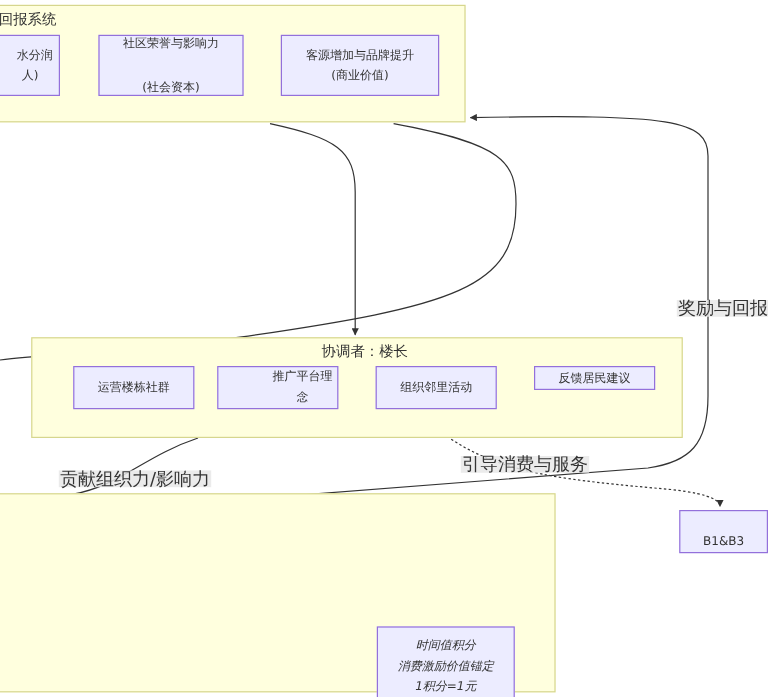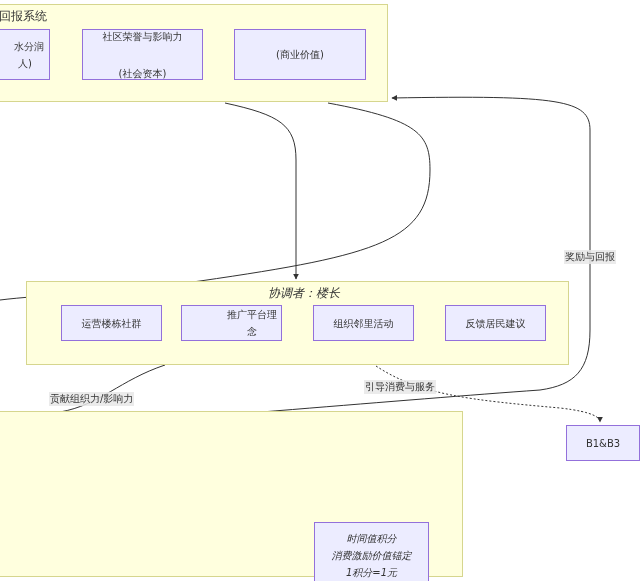--- a/index.html
+++ b/index.html
@@ -3,21 +3,21 @@
   <meta charset="utf-8">
   <style>
     html, body { margin: 0; padding: 0; background: #ffffff; }
     body { width: 640px; height: 581px; position: relative; overflow: hidden;
            font-family: "DejaVu Sans", "Liberation Sans", sans-serif; color: #333333; }
     .cluster { position: absolute; background: #ffffde; border: 1px solid #d6d68e; box-sizing: border-box; }
     .cluster-title { position: absolute; font-size: 12px; color: #333; white-space: nowrap; }
     .node { position: absolute; background: #ececff; border: 1px solid #9370db; box-sizing: border-box;
             display: flex; flex-direction: column; align-items: center; justify-content: center;
             font-size: 10px; line-height: 17px; text-align: center; color: #333; }
-    .edge-label { position: absolute; font-size: 10px; background: rgba(232,232,232,0.85);
+    .edge-label { position: absolute; font-size: 15px; background: rgba(232,232,232,0.85);
                   color: #333; padding: 0 1px; white-space: nowrap; line-height: 14px; }
     svg.edges { position: absolute; left: 0; top: 0; }
   </style>
 </head>
 <body>
 
 <svg class="edges" width="640" height="581">
   <defs>
     <marker id="arrow" viewBox="0 0 10 10" refX="9" refY="5" markerWidth="6" markerHeight="6" orient="auto-start-reverse">
       <path d="M0,0 L10,5 L0,10 z" fill="#333"></path>
@@ -36,45 +36,46 @@
 </div>
 <div class="node" style="left:-20px; top:29px; width:70px; height:51px;">
   <span style="padding-left:28px;">水分润</span>
   <span style="padding-left:20px;">人)</span>
 </div>
 <div class="node" style="left:82px; top:29px; width:121px; height:51px;gap:20px;">
   <span>社区荣誉与影响力</span>
   <span>(社会资本)</span>
 </div>
 <div class="node" style="left:234px; top:29px; width:132px; height:51px;">
+  <span>客源增加与品牌提升</span>
   <span>(商业价值)</span>
 </div>
 
 <div class="cluster" style="left:26px; top:281px; width:543px; height:84px;">
-  <span class="cluster-title" style="left:241px; top:3px;font-style:italic;">协调者：楼长</span>
+  <span class="cluster-title" style="left:241px; top:3px;">协调者：楼长</span>
 </div>
 <div class="node" style="left:49px; top:305px; width:101px; height:36px;margin-left:12px;">
   <span>运营楼栋社群</span>
 </div>
 <div class="node" style="left:181px; top:305px; width:101px; height:36px;padding-left:41px;">
   <span>推广平台理念</span>
 </div>
 <div class="node" style="left:313px; top:305px; width:101px; height:36px;">
   <span>组织邻里活动</span>
 </div>
-<div class="node" style="left:445px; top:305px; width:101px; height:36px;">
+<div class="node" style="left:445px; top:305px; width:101px; height:20px;">
   <span>反馈居民建议</span>
 </div>
 
 <div class="cluster" style="left:-10px; top:411px; width:473px; height:166px;"></div>
 <div class="node" style="left:314px; top:522px; width:115px; height:67px;font-style:italic;">
   <span>时间值积分</span>
   <span>消费激励价值锚定</span>
   <span>1积分=1元</span>
 </div>
 
-<div class="node" style="left:566px; top:425px; width:74px; height:36px;">
+<div class="node" style="left:566px; top:425px; width:74px; height:36px;justify-content:flex-end;">
   <span>B1&amp;B3</span>
 </div>
 
 <span class="edge-label" style="left:564px; top:250px;">奖励与回报</span>
 <span class="edge-label" style="left:49px; top:392px;">贡献组织力/影响力</span>
-<span class="edge-label" style="left:364px; top:380px;">引导消费与服务</span>
+<span class="edge-label" style="left:384px; top:380px;">引导消费与服务</span>
 
 </body></html>

